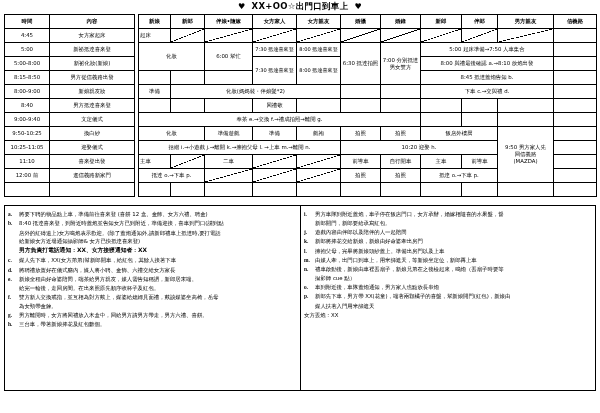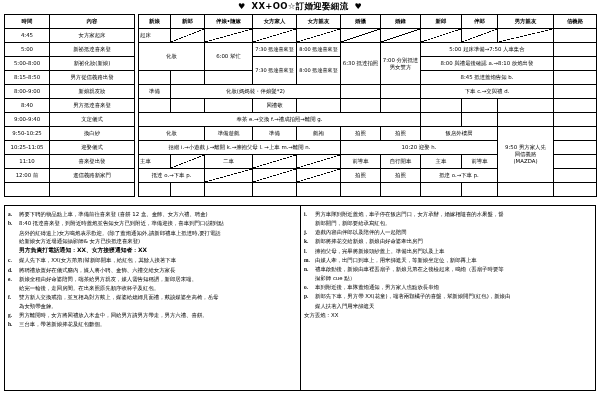--- a/index.html
+++ b/index.html
@@ -71,21 +71,21 @@
   .note-head{font-weight:bold;margin:0 0 1px 11px;font-size:5.8px;}
   .plain{margin:1px 0 0 0;font-weight:normal;}
 </style>
 </head>
 <body>
 
 <div class="page">
 
   <div class="title-row">
     <span class="heart">♥</span>
-    <span>XX+OO☆訂婚迎娶細流</span>
+    <span>XX+OO☆出門口到車上</span>
     <span class="heart">♥</span>
   </div>
 
   <div class="sched-wrap">
   <table class="sched">
     <colgroup>
       <col style="width:45px">
           <col style="width:85px">
           <col style="width:4px">
       <col style="width:32px">

